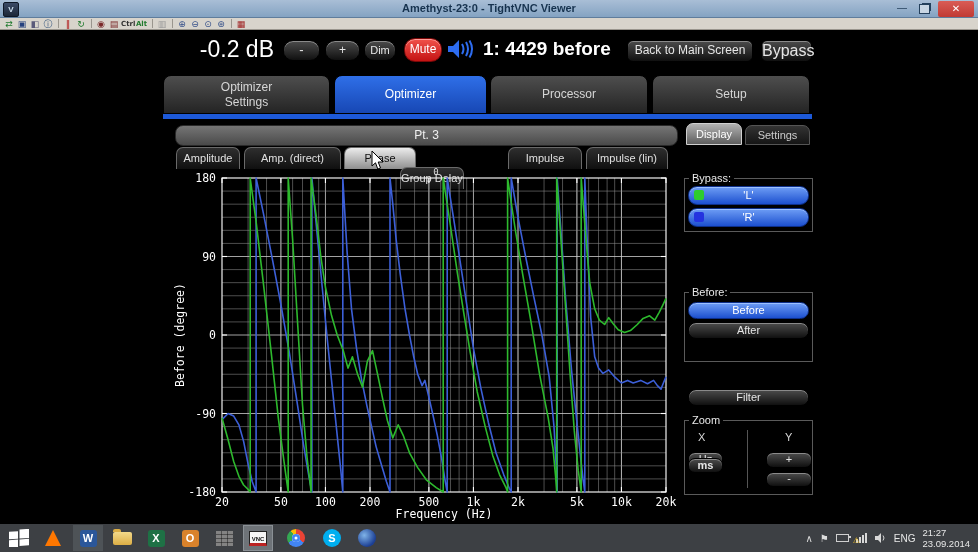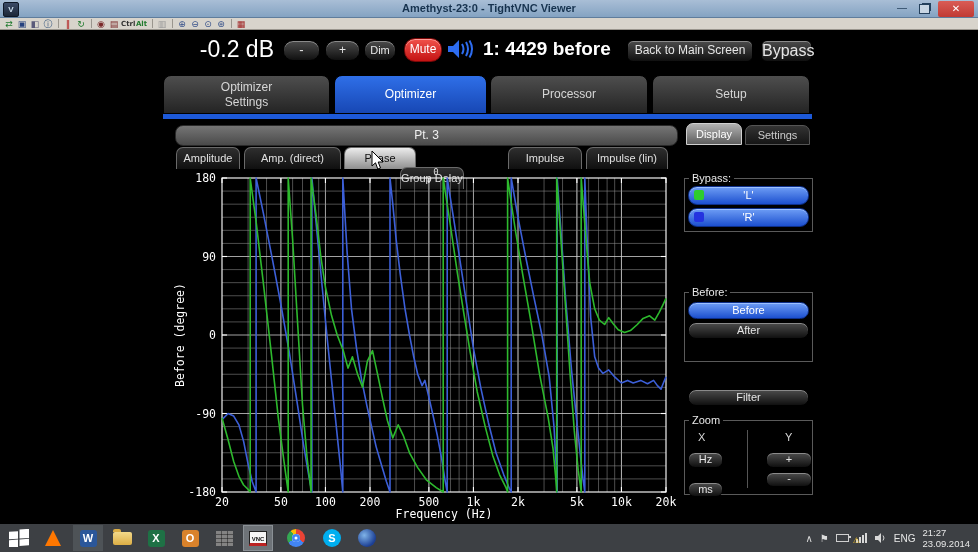--- a/index.html
+++ b/index.html
@@ -201,21 +201,21 @@
     <div class="abs pill-blue side-pill" id="btn-frame-before" style="left:688px;top:272px;width:119px;height:15px;line-height:14px;">Before</div>
     <div class="abs pill-dark side-pill" id="btn-frame-after" style="left:688px;top:292px;width:119px;height:15px;line-height:14px;border-radius:8px;">After</div>
     <div class="abs pill-dark side-pill" id="btn-frame-filter" style="left:688px;top:312px;width:119px;height:15px;line-height:14px;border-radius:8px;margin-top:47px;">Filter</div>
 
     <div class="fieldset" id="zoom-box" style="left:684px;top:390px;width:127px;height:73px;"></div>
     <div class="legend" style="left:689px;top:384px;">Zoom</div>
     <div class="zoom-label" style="left:698px;top:401px;">X</div>
     <div class="zoom-label" style="left:785px;top:401px;">Y</div>
     <div class="abs" id="zoom-divider"></div>
     <div class="abs pill-dark side-pill" id="btn-zoom-hz" style="left:688px;top:422px;width:33px;height:14px;line-height:13px;border-radius:7px;">Hz</div>
-    <div class="abs pill-dark side-pill" id="btn-zoom-ms" style="left:688px;top:452px;width:33px;height:13px;line-height:12px;border-radius:7px;">ms</div>
+    <div class="abs pill-dark side-pill" id="btn-zoom-ms" style="left:688px;top:428px;width:33px;height:13px;line-height:12px;border-radius:7px;font-weight:bold;">ms</div>
     <div class="abs pill-dark side-pill" id="btn-zoom-plus" style="left:766px;top:422px;width:44px;height:14px;line-height:12px;border-radius:7px;">+</div>
     <div class="abs pill-dark side-pill" id="btn-zoom-minus" style="left:766px;top:442px;width:44px;height:13px;line-height:11px;border-radius:7px;">-</div>
 
     <svg class="abs" id="graph-svg" width="520" height="356">
         <line x1="88.06150634024083" y1="10" x2="88.06150634024083" y2="324" stroke="#8f8f8f" stroke-width="0.55"></line>
         <line x1="106.55243935826923" y1="10" x2="106.55243935826923" y2="324" stroke="#8f8f8f" stroke-width="0.55"></line>
         <line x1="120.89512128346158" y1="10" x2="120.89512128346158" y2="324" stroke="#8f8f8f" stroke-width="0.55"></line>
         <line x1="132.61394569851004" y1="10" x2="132.61394569851004" y2="324" stroke="#8f8f8f" stroke-width="0.55"></line>
         <line x1="142.5220705638408" y1="10" x2="142.5220705638408" y2="324" stroke="#8f8f8f" stroke-width="0.55"></line>
         <line x1="151.10487871653845" y1="10" x2="151.10487871653845" y2="324" stroke="#8f8f8f" stroke-width="0.55"></line>

